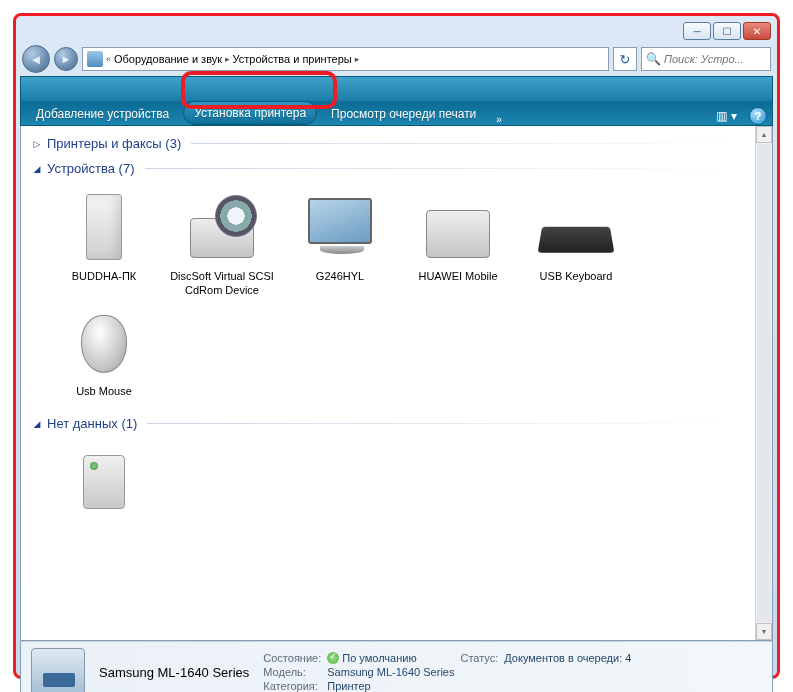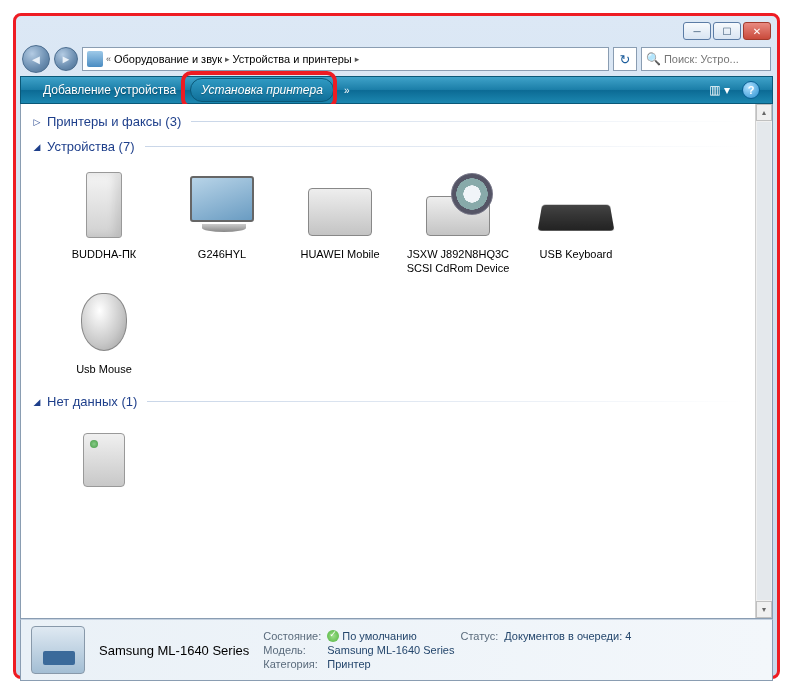--- a/index.html
+++ b/index.html
@@ -84,43 +84,42 @@
   .searchbox {
     width: 130px; height: 24px;
     border: 1px solid #8a9db2;
     background: #fff;
     display: flex; align-items: center;
     padding: 0 4px; gap: 3px;
   }
   .searchbox .mag { color: #4e6e8f; font-size: 12px; }
   .searchbox input {
     border: none; outline: none;
-    font-size: 11px; 
+    font-size: 11px; font-style: italic;
     color: #888; width: 100%;
   }
   .toolbar {
-    height: 28px;
+    height: 50px;
     background: linear-gradient(#3fa2c9, #1c7fa9 48%, #0c6b95 52%, #1c87b0);
     border: 1px solid #0a5878;
-    display: flex; align-items: center;
-    padding: 0 12px; gap: 4px;
+    display: flex; align-items: flex-end;
+    padding: 0 5px; gap: 4px;
     position: relative;
   }
   .toolbar .tb-item {
     color: #fff; font-size: 12px;
     padding: 4px 10px;
     text-shadow: 0 1px 1px rgba(0,0,0,0.3);
     white-space: nowrap;
   }
   .toolbar .tb-item.highlighted {
     background: linear-gradient(#2f99c2, #0f6f99);
     border: 1px solid #0a5878;
     border-radius: 12px;
     position: relative;
-    font-style: italic;
   }
   .highlight-ring {
     position: absolute;
     border: 4px solid #ee1c23;
     border-radius: 10px;
     pointer-events: none;
   }
   .toolbar .chev { color: #fff; font-size: 10px; padding: 0 6px; }
   .toolbar .spacer { flex: 1; }
   .toolbar .tb-right {
@@ -314,20 +313,21 @@
     </div>
     <div class="searchbox">
       <span class="mag">🔍</span>
       <input placeholder="Поиск: Устро..." style="">
     </div>
   </div>
 
   <div class="toolbar">
     <div class="tb-item">Добавление устройства</div>
     <div class="tb-item highlighted">Установка принтера</div>
+    <div class="tb-item">Просмотр очереди печати</div>
     <div class="chev">»</div>
     <div class="spacer"></div>
     <div class="tb-right">
       <span>▥ ▾</span>
       <span class="help">?</span>
     </div>
     <div class="highlight-ring" style="left:160px; top:-6px; width:156px; height:38px;"></div>
   </div>
 
   <div class="content">
@@ -345,35 +345,35 @@
       </div>
       <div class="device-grid" id="devices-grid">
           <div class="device">
             <div class="icon">
               <div class="icon-pc"></div>
             </div>
             <div class="label">BUDDHA-ПК</div>
           </div>
           <div class="device">
             <div class="icon">
+              <div class="icon-drive"></div>
+            </div>
+            <div class="label">DiscSoft Virtual SCSI CdRom Device</div>
+          </div>
+          <div class="device">
+            <div class="icon">
               <div class="icon-monitor"></div>
             </div>
             <div class="label">G246HYL</div>
           </div>
           <div class="device">
             <div class="icon">
               <div class="icon-drive nodisc"></div>
             </div>
             <div class="label">HUAWEI Mobile</div>
-          </div>
-          <div class="device">
-            <div class="icon">
-              <div class="icon-drive"></div>
-            </div>
-            <div class="label">JSXW J892N8HQ3C SCSI CdRom Device</div>
           </div>
           <div class="device">
             <div class="icon">
               <div class="icon-keyboard"></div>
             </div>
             <div class="label">USB Keyboard</div>
           </div>
           <div class="device">
             <div class="icon">
               <div class="icon-mouse"></div>

